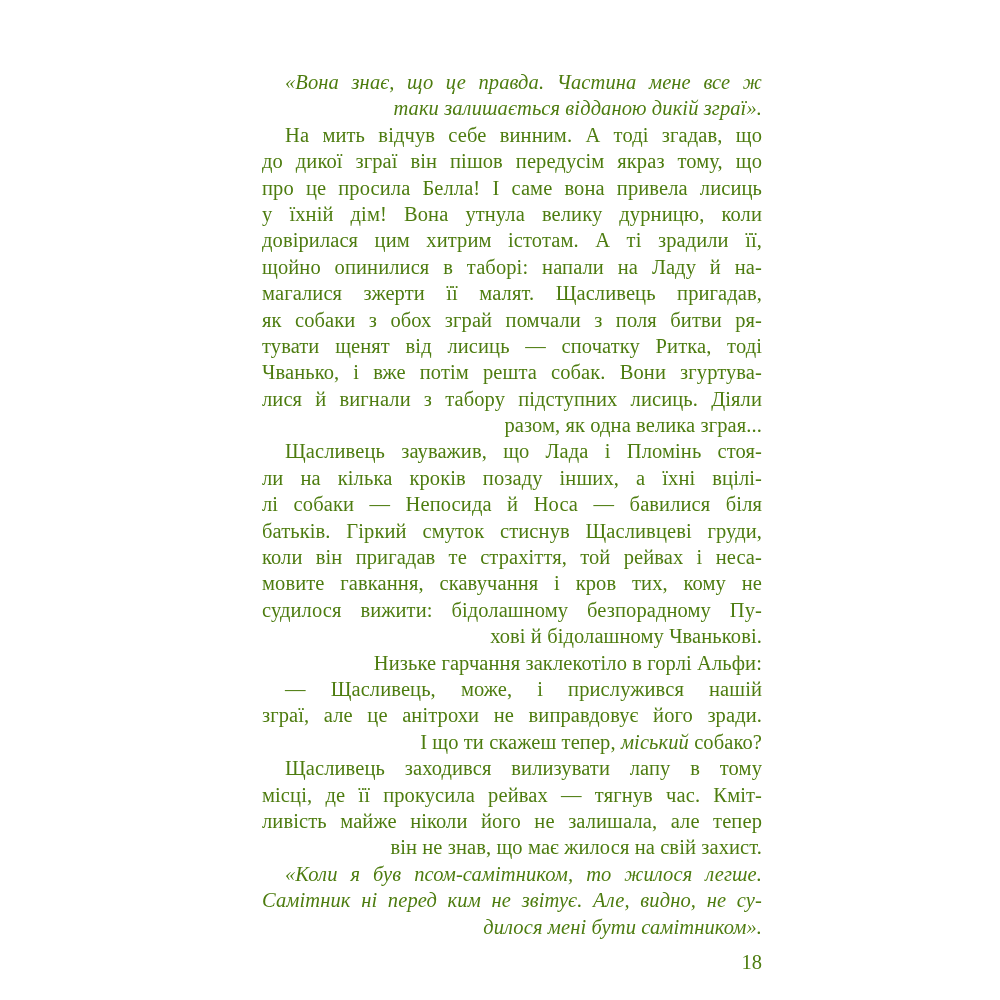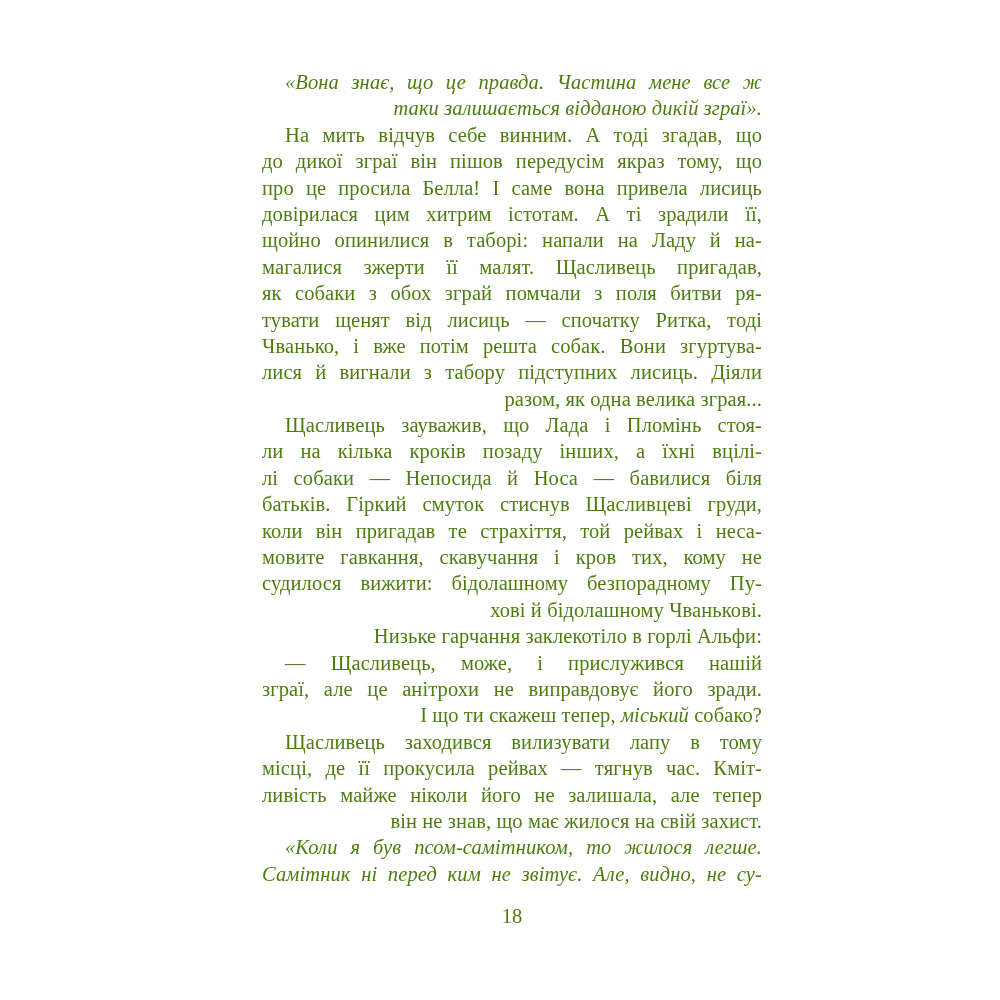--- a/index.html
+++ b/index.html
@@ -34,37 +34,38 @@
     text-align: justify;
     text-align-last: justify;
   }
   .line.indent {
     text-indent: 23px;
   }
   .seg-italic {
     font-style: italic;
   }
   .page-number {
-    margin-top: 16px;
-    text-align: center;
+    margin-top: 9px;
+    text-align: right;
     font-size: 20.5px;
     line-height: 26.4px;
   }
 </style>
 </head>
 <body>
 
 <div class="book-page" style="background: rgb(255, 255, 255); color: #4d7c0f;">
   <div class="text-block">
 
   <div class="line just indent"><span class="seg-italic">«Вона знає, що це правда. Частина мене все ж</span></div>
       <div class="line"><span class="seg-italic">таки залишається відданою дикій зграї».</span></div>
       <div class="line just indent"><span>На мить відчув себе винним. А тоді згадав, що</span></div>
       <div class="line just"><span>до дикої зграї він пішов передусім якраз тому, що</span></div>
       <div class="line just"><span>про це просила Белла! І саме вона привела лисиць</span></div>
+      <div class="line just"><span>у їхній дім! Вона утнула велику дурницю, коли</span></div>
       <div class="line just"><span>довірилася цим хитрим істотам. А ті зрадили її,</span></div>
       <div class="line just"><span>щойно опинилися в таборі: напали на Ладу й на-</span></div>
       <div class="line just"><span>магалися зжерти її малят. Щасливець пригадав,</span></div>
       <div class="line just"><span>як собаки з обох зграй помчали з поля битви ря-</span></div>
       <div class="line just"><span>тувати щенят від лисиць — спочатку Ритка, тоді</span></div>
       <div class="line just"><span>Чванько, і вже потім решта собак. Вони згуртува-</span></div>
       <div class="line just"><span>лися й вигнали з табору підступних лисиць. Діяли</span></div>
       <div class="line"><span>разом, як одна велика зграя...</span></div>
       <div class="line just indent"><span>Щасливець зауважив, що Лада і Пломінь стоя-</span></div>
       <div class="line just"><span>ли на кілька кроків позаду інших, а їхні вцілі-</span></div>
@@ -77,15 +78,16 @@
       <div class="line indent"><span>Низьке гарчання заклекотіло в горлі Альфи:</span></div>
       <div class="line just indent"><span>— Щасливець, може, і прислужився нашій</span></div>
       <div class="line just"><span>зграї, але це анітрохи не виправдовує його зради.</span></div>
       <div class="line"><span>І що ти скажеш тепер, </span><span class="seg-italic">міський</span><span> собако?</span></div>
       <div class="line just indent"><span>Щасливець заходився вилизувати лапу в тому</span></div>
       <div class="line just"><span>місці, де її прокусила рейвах — тягнув час. Кміт-</span></div>
       <div class="line just"><span>ливість майже ніколи його не залишала, але тепер</span></div>
       <div class="line"><span>він не знав, що має жилося на свій захист.</span></div>
       <div class="line just indent"><span class="seg-italic">«Коли я був псом-самітником, то жилося легше.</span></div>
       <div class="line just"><span class="seg-italic">Самітник ні перед ким не звітує. Але, видно, не су-</span></div>
+      <div class="line"><span class="seg-italic">дилося мені бути самітником».</span></div>
       <div class="page-number">18</div>
     </div>
 </div>
 
 </body></html>

